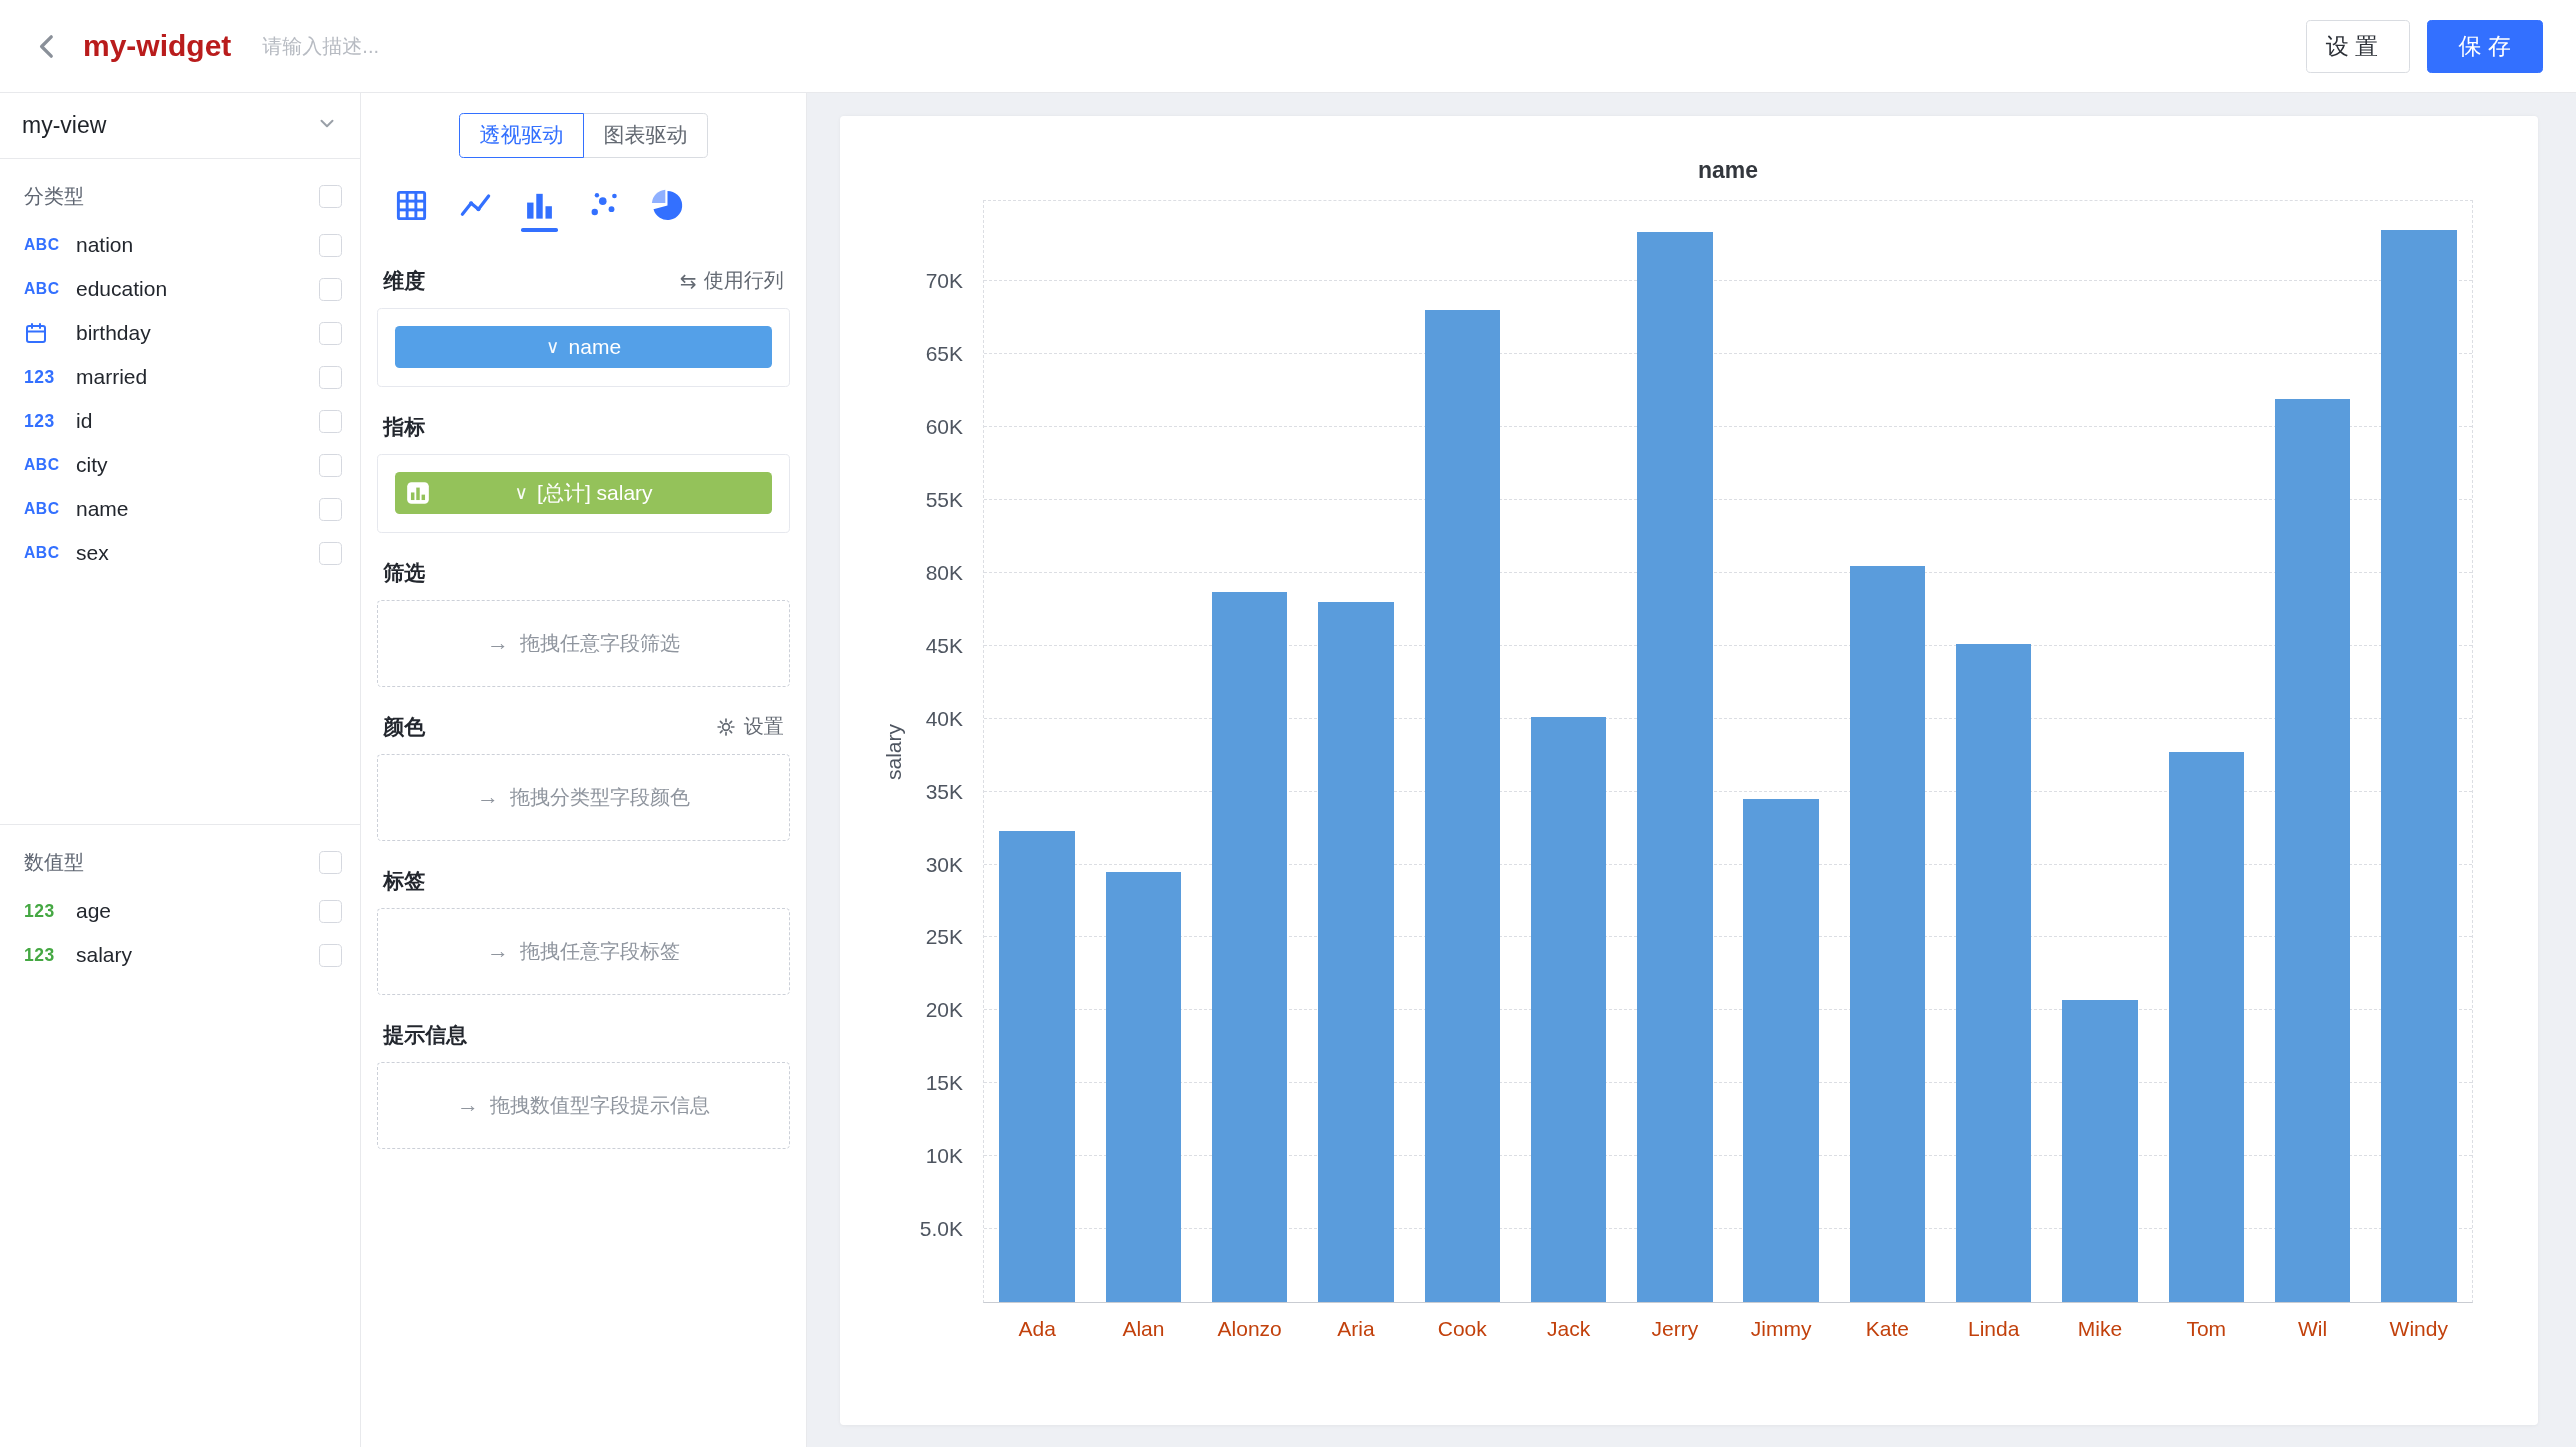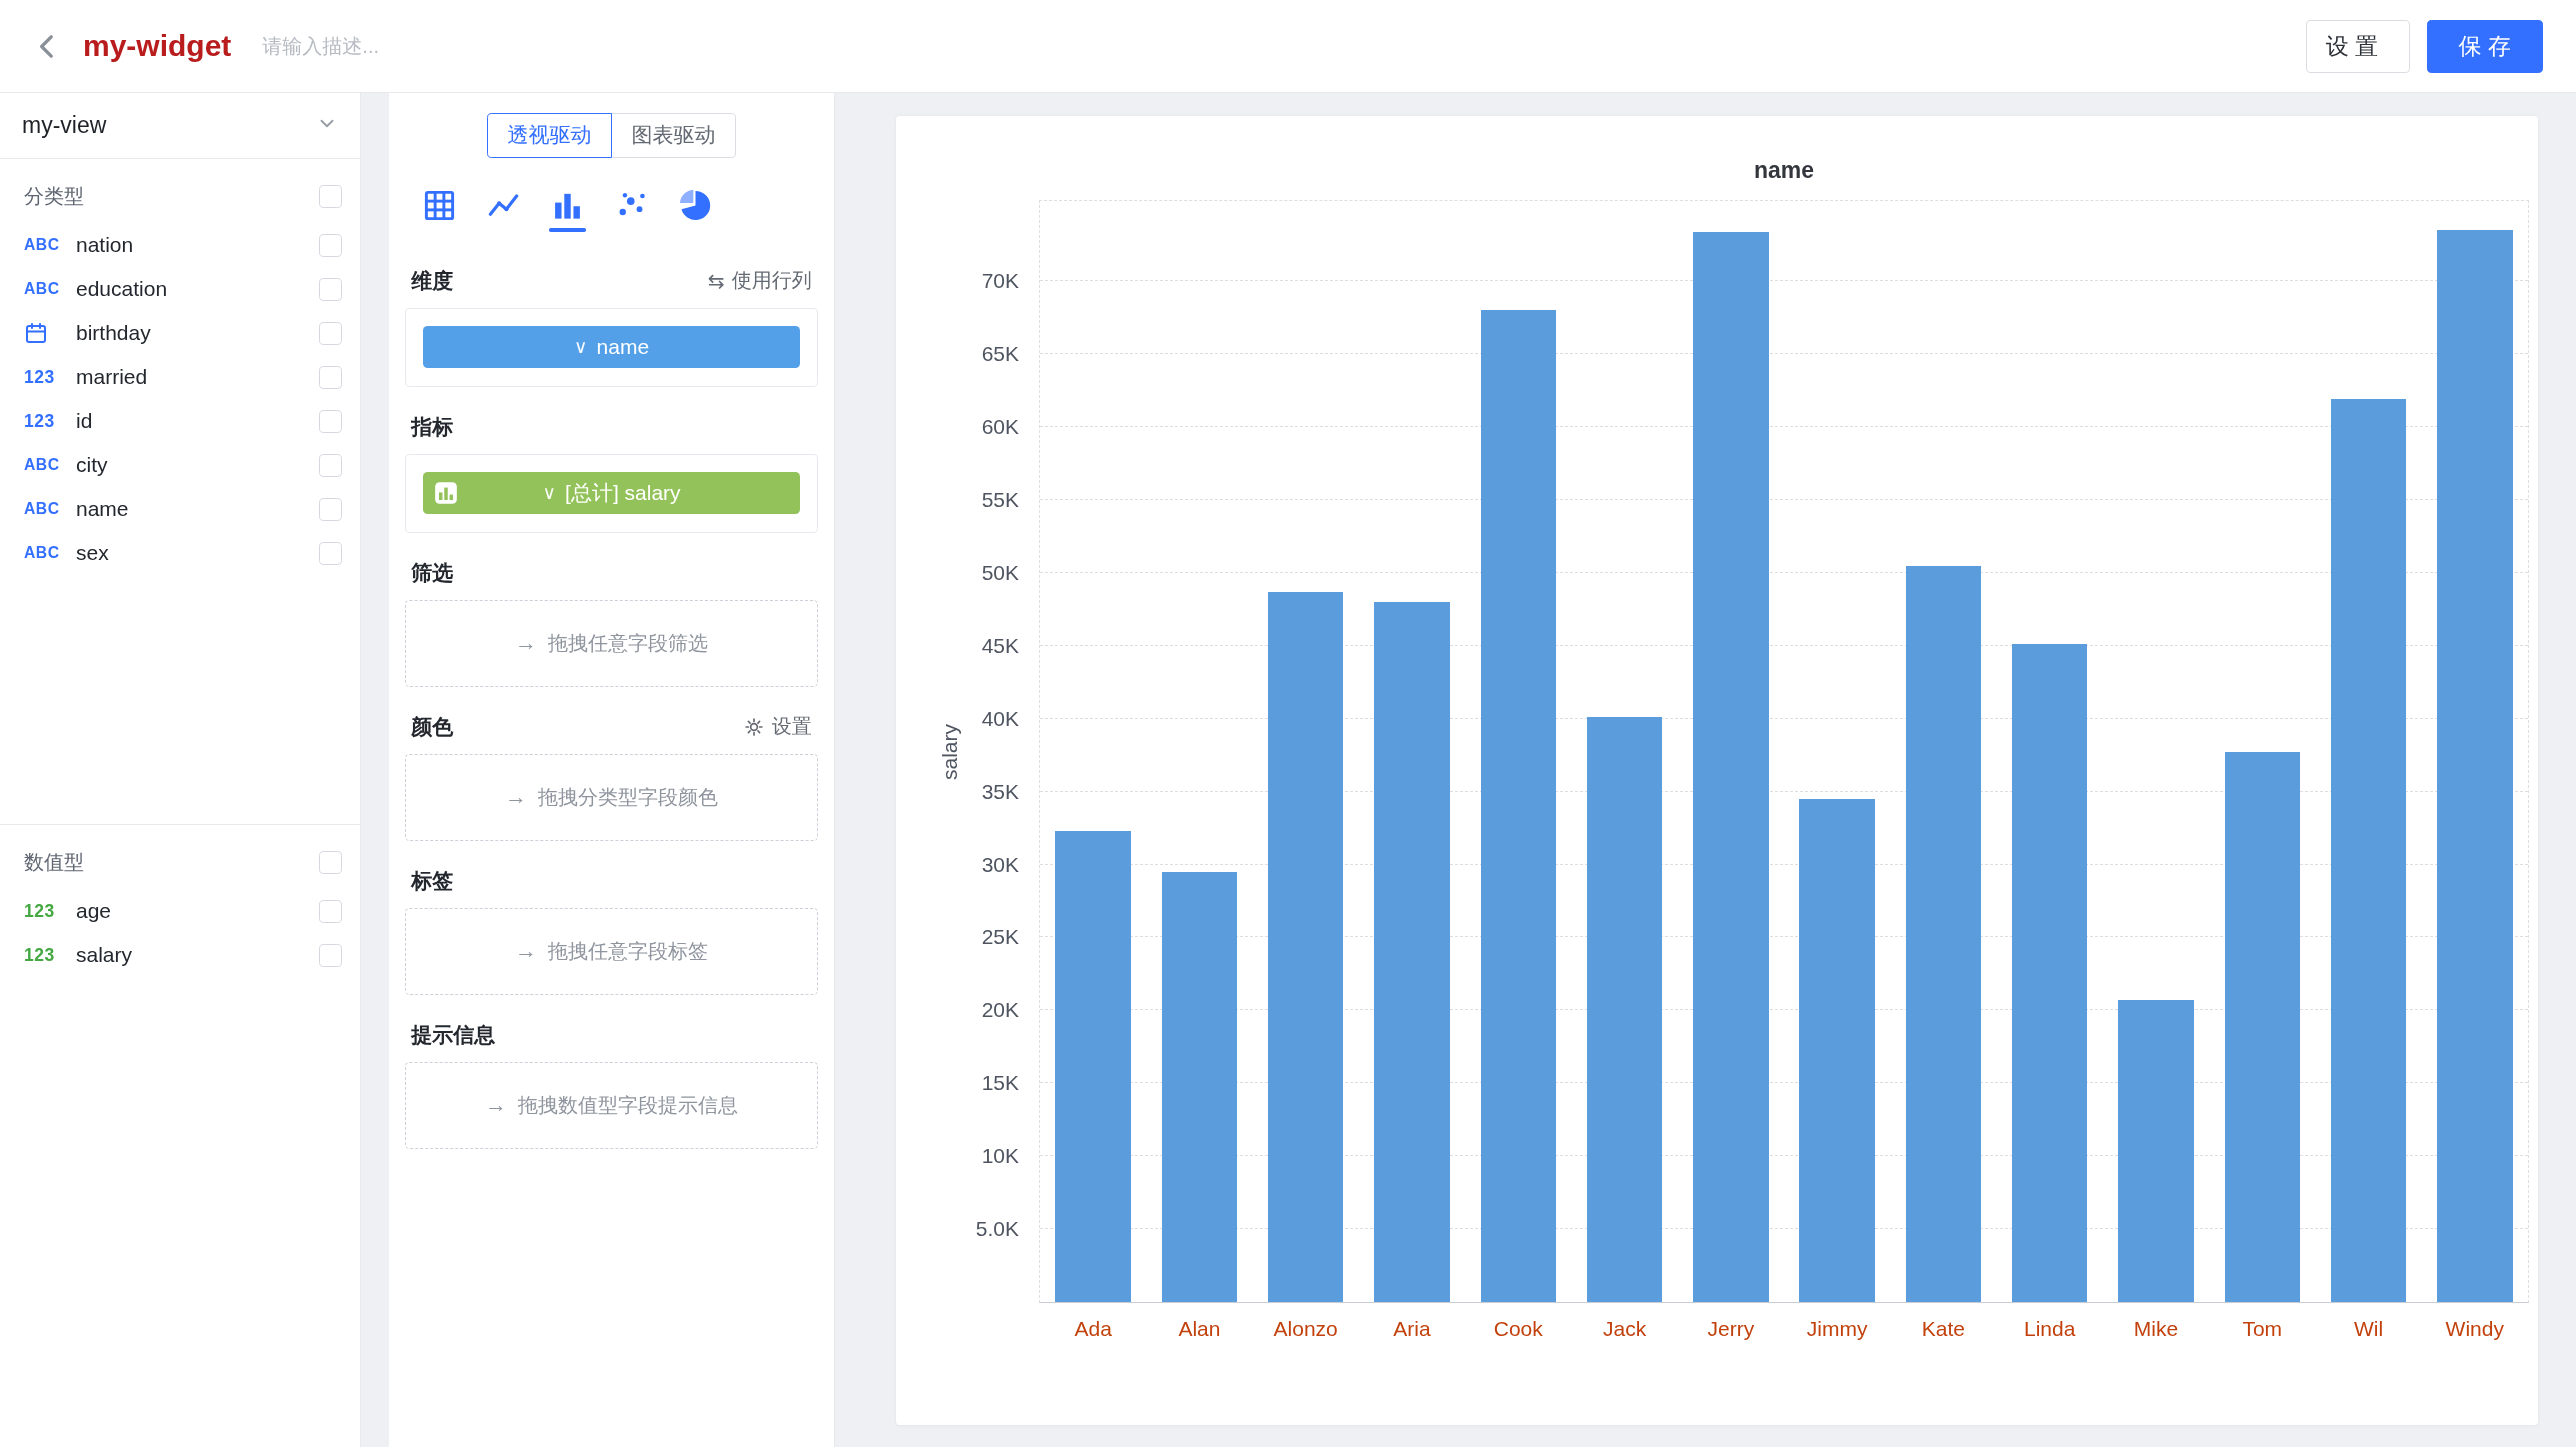--- a/index.html
+++ b/index.html
@@ -25,21 +25,21 @@
   }
   .desc-input::placeholder { color: #b7bbc2; }
   .topbar-right { margin-left: auto; display: flex; gap: 16.6px; }
   .btn {
     height: 53px; padding: 0 31px; border-radius: 4.6px; font-size: 23px; cursor: pointer;
     font-family: inherit; display: flex; align-items: center; justify-content: center;
   }
   .btn.ghost { background: #fff; border: 0.9px solid #d9dce1; color: #2b2f36; padding-left: 19px; }
   .btn.primary { background: var(--accent, #3370ff); border: 0.9px solid var(--accent, #3370ff); color: #ffffff; }
 
-  .main { flex: 1; display: flex; min-height: 0; gap: 28px; }
+  .main { flex: 1; display: flex; min-height: 0; }
 
   
   .sidebar { width: 361px; background: #fff; border-right: 0.9px solid #e8e9ec; flex: none; overflow: hidden; }
   .view-select {
     height: 66px; border-bottom: 0.9px solid #e8e9ec; display: flex; align-items: center;
     justify-content: space-between; padding: 0 22px; font-size: 23px; cursor: pointer; color: #1f2329;
   }
   .view-select .chev-icon { color: #9aa0a8; }
   .group-head { display: flex; align-items: center; padding: 24px 18.4px 13px 24px; }
   .group-title { font-size: 20px; color: #5f6672; }
@@ -384,21 +384,21 @@
             <div class="ytick" style="bottom: 33.1126%;">25K</div>
             <div class="gridline" style="bottom: 39.7351%;"></div>
             <div class="ytick" style="bottom: 39.7351%;">30K</div>
             <div class="gridline" style="bottom: 46.3576%;"></div>
             <div class="ytick" style="bottom: 46.3576%;">35K</div>
             <div class="gridline" style="bottom: 52.9801%;"></div>
             <div class="ytick" style="bottom: 52.9801%;">40K</div>
             <div class="gridline" style="bottom: 59.6026%;"></div>
             <div class="ytick" style="bottom: 59.6026%;">45K</div>
             <div class="gridline" style="bottom: 66.2252%;"></div>
-            <div class="ytick" style="bottom: 66.2252%;">50K</div>
+            <div class="ytick" style="bottom: 66.2252%;">80K</div>
             <div class="gridline" style="bottom: 72.8477%;"></div>
             <div class="ytick" style="bottom: 72.8477%;">55K</div>
             <div class="gridline" style="bottom: 79.4702%;"></div>
             <div class="ytick" style="bottom: 79.4702%;">60K</div>
             <div class="gridline" style="bottom: 86.0927%;"></div>
             <div class="ytick" style="bottom: 86.0927%;">65K</div>
             <div class="gridline" style="bottom: 92.7152%;"></div>
             <div class="ytick" style="bottom: 92.7152%;">70K</div>
             <div class="bars">
               <div class="slot">

